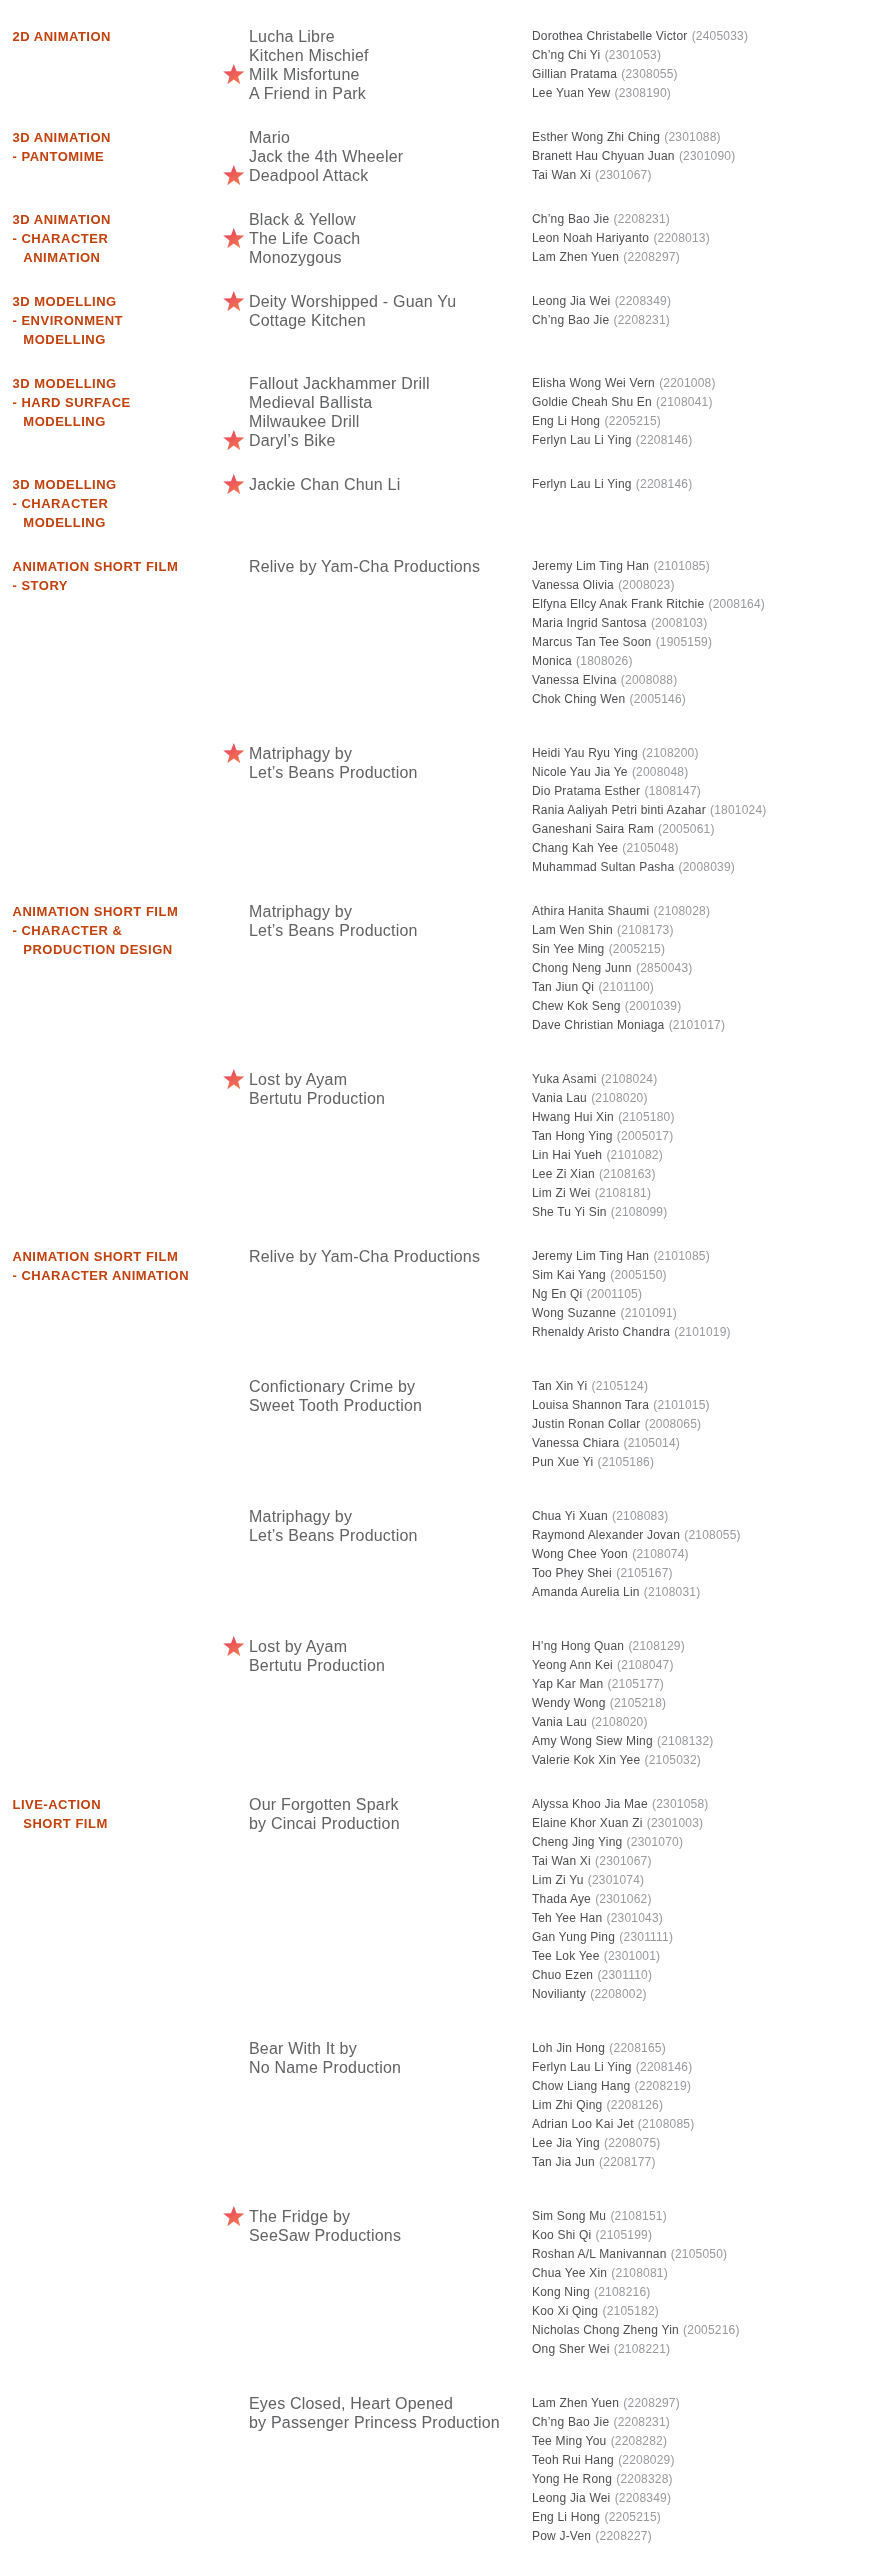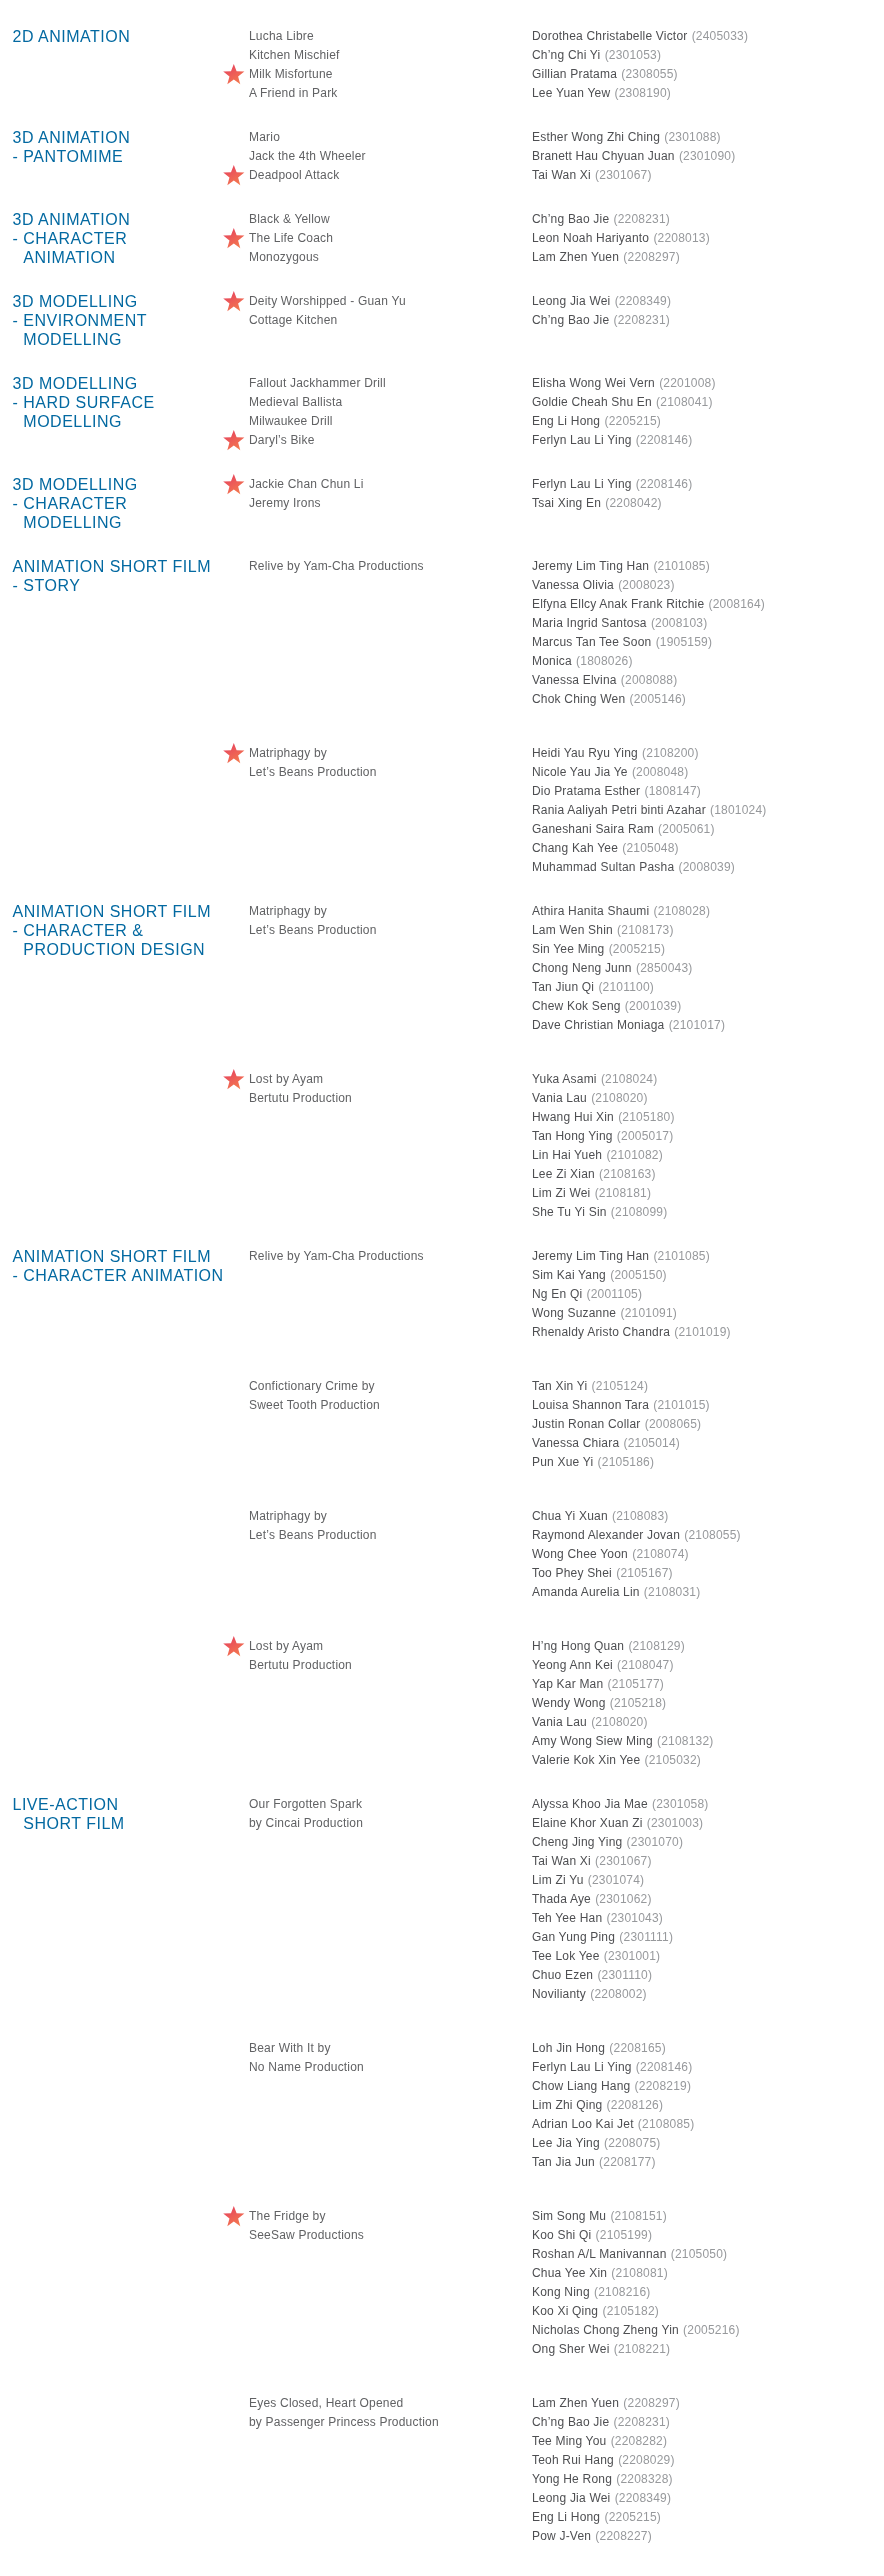--- a/index.html
+++ b/index.html
@@ -21,23 +21,23 @@
   }
   .section {
     display: flex;
     align-items: flex-start;
     margin-bottom: 25px;
   }
   .category {
     flex: 0 0 249px;
     box-sizing: border-box;
     padding-left: 12.5px;
-    color: #0369a1;
-    font-size: 16px;
-    font-weight: 400;
+    color: #c2410c;
+    font-size: 13px;
+    font-weight: 700;
     letter-spacing: 0.5px;
   }
   .cat-line {
     line-height: 19px;
     white-space: nowrap;
   }
   .cat-line.cont { padding-left: 10.8px; }
   .entries { flex: 1; }
   .entry {
     display: flex;
@@ -45,21 +45,21 @@
   }
   .entries.grouped .entry + .entry { margin-top: 35px; }
   .title-cell {
     flex: 0 0 283px;
     box-sizing: border-box;
     position: relative;
     padding-right: 13.3px;
   }
   .entry-title {
     color: #616264;
-    font-size: 12px;
+    font-size: 16px;
     line-height: 19px;
     letter-spacing: 0.2px;
     white-space: pre-line;
   }
   .star {
     display: none;
     position: absolute;
     left: -26px;
     top: -0.8px;
     width: 21.6px;
@@ -302,29 +302,20 @@
   <div class="entry winner">
     <div class="title-cell">
       <span class="star"></span>
       <div class="entry-title">Jackie Chan Chun Li</div>
     </div>
     <div class="names">
   <div class="name-line"><span class="pname">Ferlyn Lau Li Ying</span><span class="pid">(2208146)</span></div>
 </div>
   </div>
 
-  <div class="entry">
-    <div class="title-cell">
-
-      <div class="entry-title">Jeremy Irons</div>
-    </div>
-    <div class="names">
-  <div class="name-line"><span class="pname">Tsai Xing En</span><span class="pid">(2208042)</span></div>
-</div>
-  </div>
 </div>
   </section>
 
   <section class="section">
     <div class="category">
         <div class="cat-line">ANIMATION SHORT FILM</div>
         <div class="cat-line dash">- STORY</div>
       </div>
     <div class="entries grouped">
   <div class="entry">

